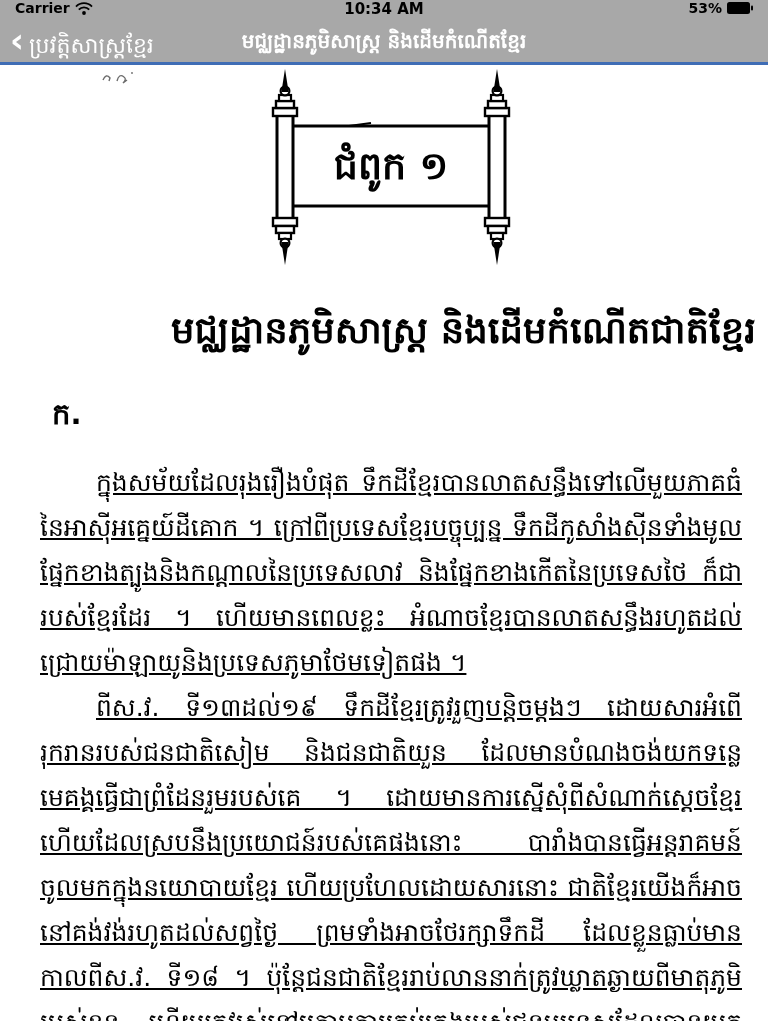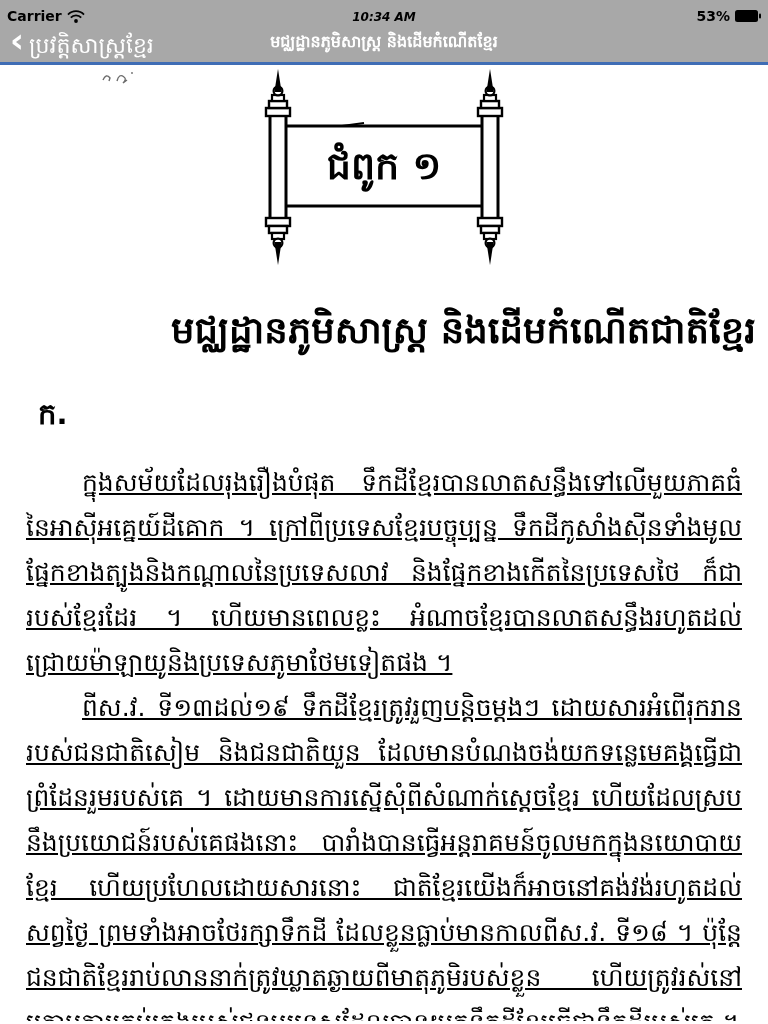--- a/index.html
+++ b/index.html
@@ -14,54 +14,54 @@
   html,body{margin:0;padding:0;}
   body{
     width:768px;height:1024px;overflow:hidden;
     background:var(--page-bg);
     font-family:"DejaVu Sans","Liberation Sans",sans-serif;
     color:var(--ink);
   }
   
   .status-bar{
     height:24px;background:var(--chrome-bg);
-    display:flex;align-items:flex-end;justify-content:space-between;
-    padding:0 7px;position:relative;
+    display:flex;align-items:flex-start;justify-content:space-between;
+    padding:0 15px;position:relative;
     font-size:14px;font-weight:bold;color:var(--status-text);gap:40px;
   }
   .status-left,.status-right{display:flex;align-items:center;gap:5px;}
   .status-time{
     position:absolute;left:50%;transform:translateX(-50%);
-    font-size:12px;font-weight:bold;font-style:italic;
+    font-size:15px;font-weight:bold;
   }
   .wifi-svg,.battery-svg{display:block;}
   
   .nav-bar{
     height:41px;background:var(--chrome-bg);
     border-bottom:3px solid var(--accent-line);
     position:relative;display:flex;align-items:center;
     color:var(--chrome-text);
   }
   .back-button{
     display:flex;align-items:center;gap:5px;
     padding:0 10px;cursor:pointer;height:100%;
   }
   .back-chevron{
     font-size:34px;line-height:30px;margin-top:-6px;font-weight:bold;
   }
   .back-label{font-size:22px;margin-top:9px;}
   .nav-title{
     position:absolute;left:50%;top:50%;
     transform:translate(-50%,-50%);
-    font-size:16px;font-weight:bold;white-space:nowrap;
+    font-size:20px;font-weight:bold;white-space:nowrap;
   }
   
   .doc-page{
     position:relative;background:var(--page-bg);
-    height:956px;overflow:hidden;
+    height:956px;overflow:hidden;padding-left:14px;
   }
   .handwritten{position:absolute;left:100px;top:4px;opacity:.75;}
   .scroll-figure{display:block;margin:4px auto 0;}
   .doc-title{
     text-align:right;font-size:37px;font-weight:bold;
     margin:36px 12px 0;line-height:1.6;
   }
   .section-heading{
     display:flex;align-items:baseline;
     margin:36px 0 0 38px;font-size:29px;font-weight:bold;

